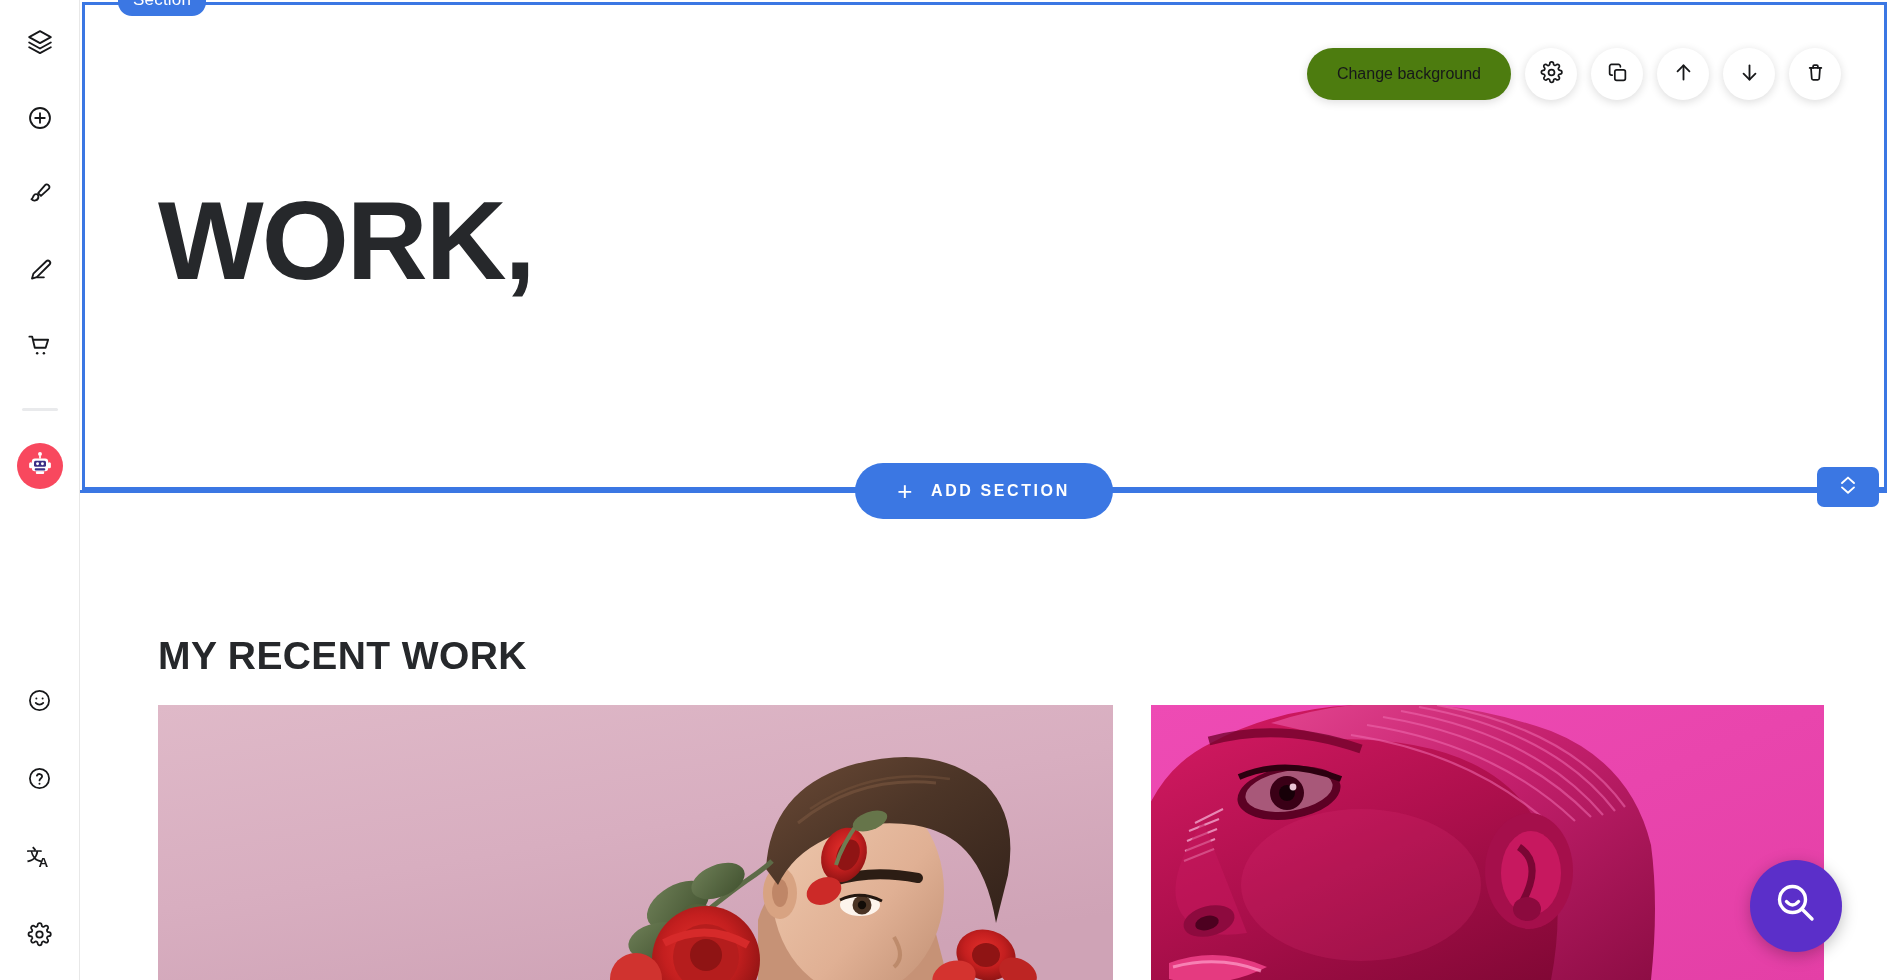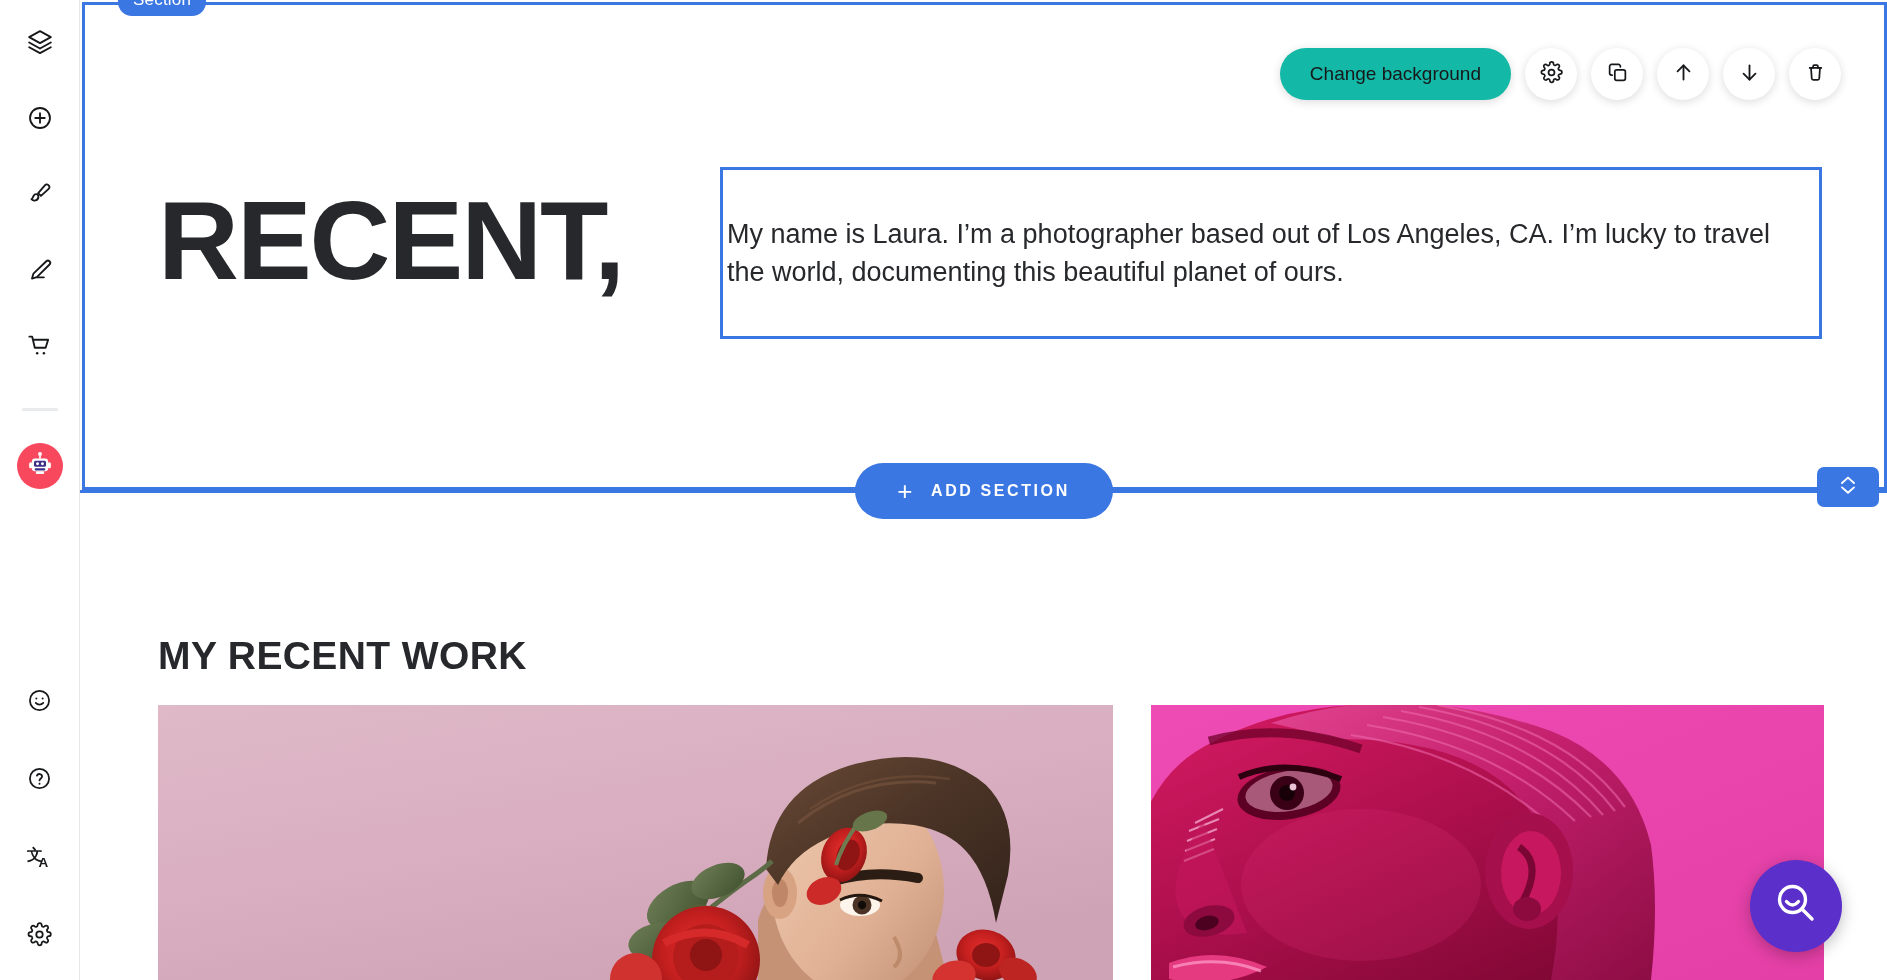--- a/index.html
+++ b/index.html
@@ -63,24 +63,24 @@
     z-index: 5;
   }
 
   
   #toolbar {
     position: absolute; right: 46px; top: 48px;
     display: flex; align-items: center; gap: 14px;
     z-index: 30;
   }
   .pill-btn {
-    height: 52px; border-radius: 26px; background: #14b8a6;
+    height: 52px; border-radius: 26px; background: #4d7c0f;
     box-shadow: 0 2px 10px rgba(0,0,0,.14);
     display: flex; align-items: center; justify-content: center;
-    padding: 0 30px; font-size: 19px; color: #17181a;
+    padding: 0 30px; font-size: 16px; color: #17181a;
     cursor: pointer; white-space: nowrap;
   }
   .round-btn {
     width: 52px; height: 52px; border-radius: 50%; background: #fff;
     box-shadow: 0 2px 10px rgba(0,0,0,.14);
     display: flex; align-items: center; justify-content: center;
     cursor: pointer; color: #17181a;
   }
 
   
@@ -329,25 +329,22 @@
         <span>
           <svg width="23" height="23" viewBox="0 0 24 24" fill="none" stroke="currentColor" stroke-width="1.8" stroke-linecap="round" stroke-linejoin="round">
             <path d="M5.9 7.2h12.2"></path>
             <path d="M9.5 7.2V5.5a1.3 1.3 0 0 1 1.3-1.3h2.4a1.3 1.3 0 0 1 1.3 1.3v1.7"></path>
             <path d="M7.3 7.2l.8 11a1.5 1.5 0 0 0 1.5 1.4h4.8a1.5 1.5 0 0 0 1.5-1.4l.8-11"></path>
           </svg>
         </span>
       </div>
     </div>
 
-    <h1 id="hello">RECENT,</h1>
-
-    <div id="textbox">
-      <p>My name is Laura. I’m a photographer based out of Los Angeles, CA. I’m lucky to travel the world, documenting this beautiful planet of ours.</p>
-    </div>
+    <h1 id="hello">WORK,</h1>
+
 
     <div id="add-line"></div>
 
     <div id="add-section">
       <span class="plus">+</span>
       <span>ADD SECTION</span>
     </div>
 
     <div id="scroll-jump">
       <span>

